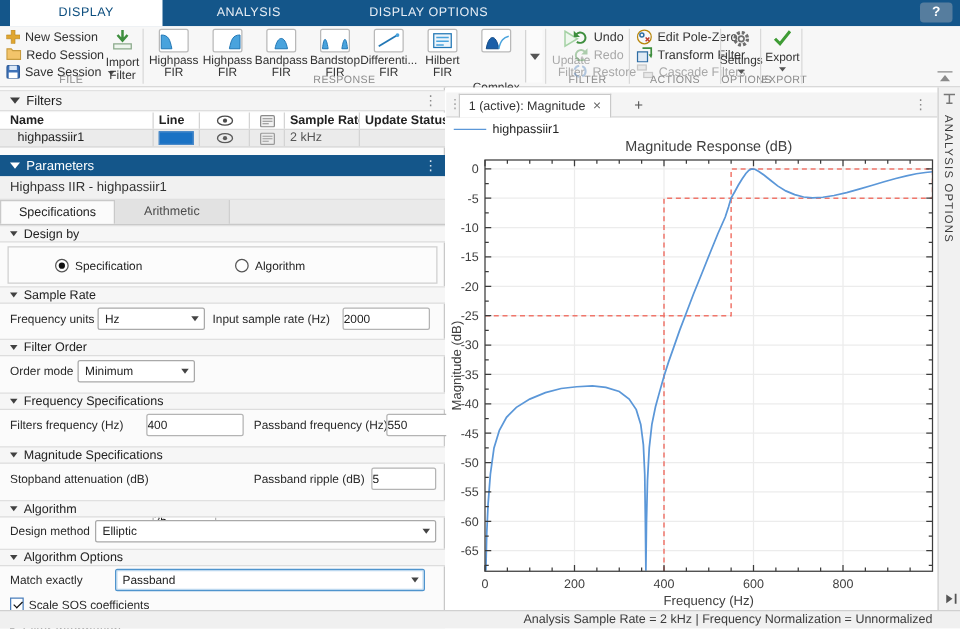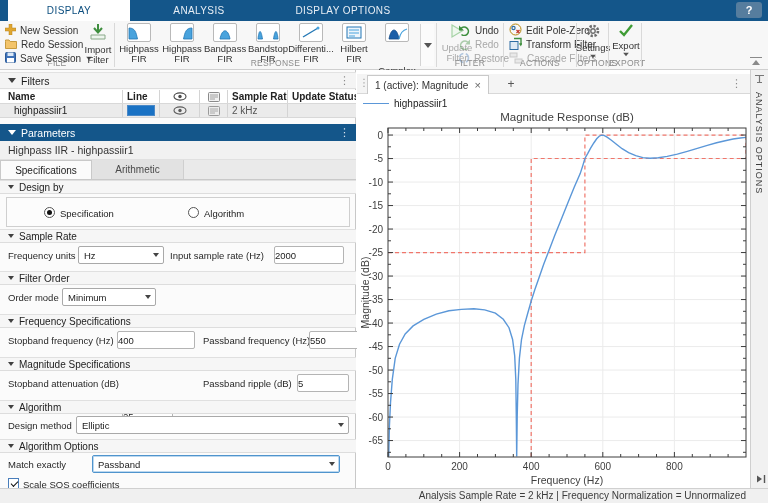--- a/index.html
+++ b/index.html
@@ -384,21 +384,21 @@
     <span class="lbl" style="left:8px;top:222px">Order mode</span>
     <div class="dd" style="left:62px;top:218px;width:94px">
       <span>Minimum</span>
       <span class="dcaret"></span>
     </div>
 
     <div class="sec" style="top:244px">
       <span class="twist"></span>
       <span>Frequency Specifications</span>
     </div>
-    <span class="lbl" style="left:8px;top:265px">Stopband frequency (Hz)</span>
+    <span class="lbl" style="left:8px;top:265px">Filters frequency (Hz)</span>
     <input class="inp" style="left: 117px; top: 261px; width: 78px;" value="400">
     <span class="lbl" style="left:203px;top:265px">Passband frequency (Hz)</span>
     <input class="inp" style="left: 309px; top: 261px; width: 62px;" value="550">
 
     <div class="sec" style="top:287px">
       <span class="twist"></span>
       <span>Magnitude Specifications</span>
     </div>
     <span class="lbl" style="left:8px;top:308px">Stopband attenuation (dB)</span>
     <input class="inp" style="left: 122px; top: 304px; width: 51px; margin-top: 33px;" value="25">

